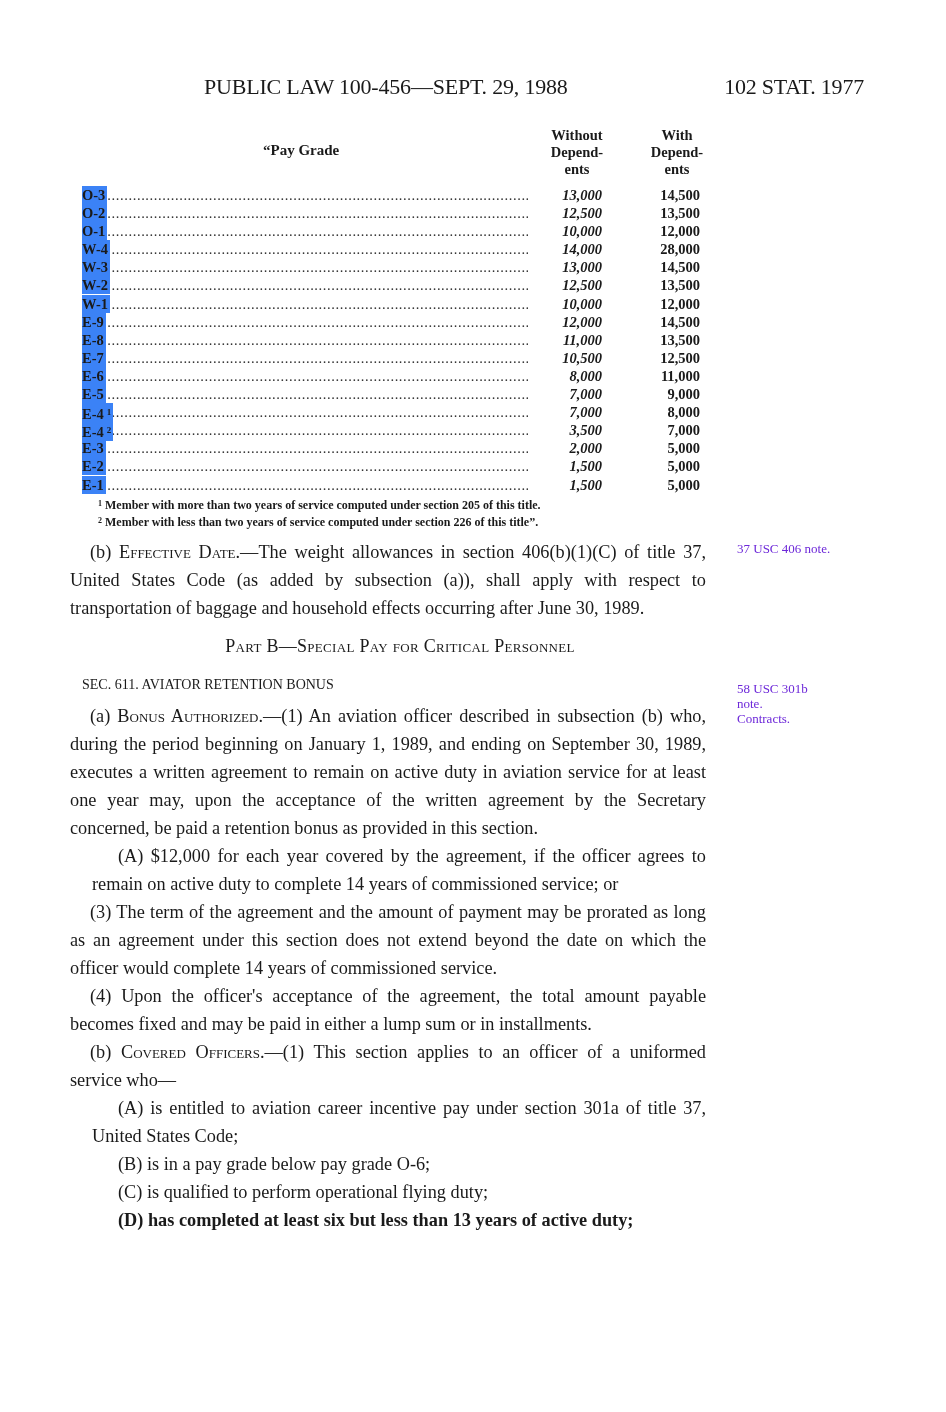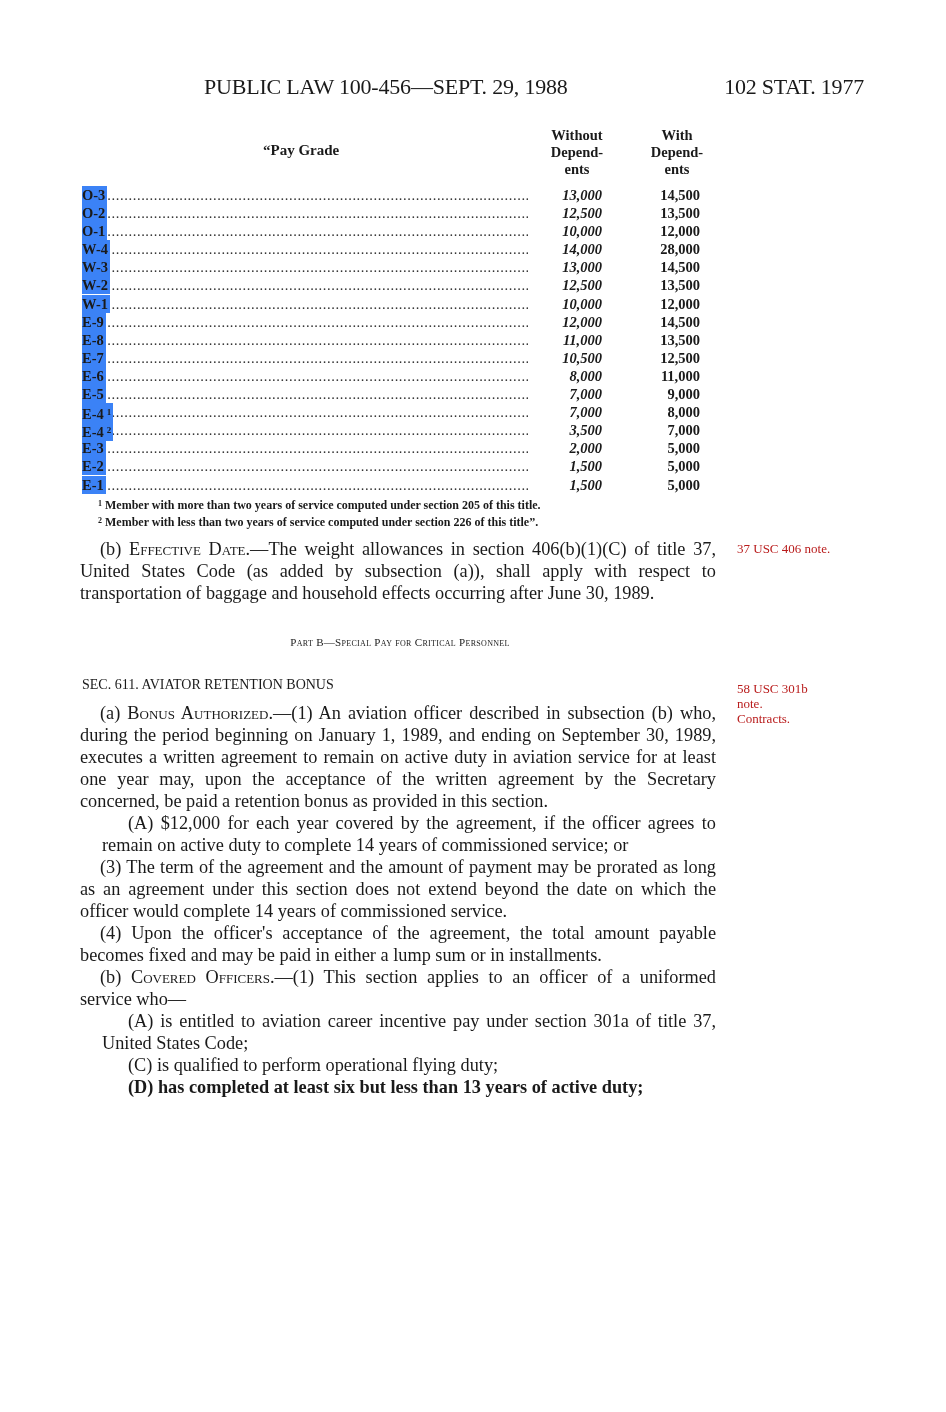--- a/index.html
+++ b/index.html
@@ -34,32 +34,32 @@
     position: absolute; left: 0; width: 446px; top: 0; overflow: hidden; white-space: nowrap;
     font-weight: normal; letter-spacing: 0.6px; color: #333;
   }
   .row .wo { position: absolute; right: 100px; width: 60px; text-align: right; top: 0; font-style: italic; }
   .row .w  { position: absolute; right: 2px; width: 60px; text-align: right; top: 0; }
 
   .footnotes { position: absolute; top: 496px; left: 98px; width: 640px; font-size: 12px; font-weight: bold; line-height: 15px; }
   .footnotes sup { font-size: 8px; vertical-align: 3px; margin-right: 3px; }
 
   .body-text {
-    position: absolute; left: 80px; width: 636px; font-size: 18.3px; line-height: 22px;
+    position: absolute; left: 70px; width: 636px; font-size: 18.3px; line-height: 28px;
     text-align: justify;
   }
   .para { margin: 0; text-indent: 20px; }
   .para.last-line { text-align-last: left; }
   .sc { font-variant: small-caps; }
 
-  .margin-note { position: absolute; left: 737px; font-size: 13px; line-height: 15px; color: #b91c1c; }
+  .margin-note { position: absolute; left: 737px; font-size: 13px; line-height: 15px; color: #6d28d9; }
 
   .part-heading {
     position: absolute; top: 636px; left: 80px; width: 640px; text-align: center;
-    font-size: 11px; font-variant: small-caps; letter-spacing: 0.3px;
+    font-size: 18px; font-variant: small-caps; letter-spacing: 0.3px;
   }
   .sec-heading {
     position: absolute; top: 677px; left: 82px; font-size: 14px; font-weight: normal;
   }
   .bold { font-weight: bold; }
 </style>
 </head>
 <body>
 
 <div class="page-header">
@@ -205,15 +205,16 @@
   <div>Contracts.</div>
 </div>
 
 <div class="body-text" style="top:702px;">
   <p class="para"><span>(a) </span><span class="sc">Bonus Authorized.</span><span>—(1) An aviation officer described in subsection (b) who, during the period beginning on January 1, 1989, and ending on September 30, 1989, executes a written agreement to remain on active duty in aviation service for at least one year may, upon the acceptance of the written agreement by the Secretary concerned, be paid a retention bonus as provided in this section.</span></p>
   <p class="para" style="padding-left:22px; text-indent:26px;">(A) $12,000 for each year covered by the agreement, if the officer agrees to remain on active duty to complete 14 years of commissioned service; or</p>
   <p class="para">(3) The term of the agreement and the amount of payment may be prorated as long as an agreement under this section does not extend beyond the date on which the officer would complete 14 years of commissioned service.</p>
   <p class="para">(4) Upon the officer's acceptance of the agreement, the total amount payable becomes fixed and may be paid in either a lump sum or in installments.</p>
   <p class="para"><span>(b) </span><span class="sc">Covered Officers.</span><span>—(1) This section applies to an officer of a uniformed service who—</span></p>
   <p class="para" style="padding-left:22px; text-indent:26px;">(A) is entitled to aviation career incentive pay under section 301a of title 37, United States Code;</p>
+  <p class="para" style="padding-left:22px; text-indent:26px;">(B) is in a pay grade below pay grade O-6;</p>
   <p class="para" style="padding-left:22px; text-indent:26px;">(C) is qualified to perform operational flying duty;</p>
   <p class="para bold" style="padding-left:22px; text-indent:26px;">(D) has completed at least six but less than 13 years of active duty;</p>
 </div>
 
 </body></html>

